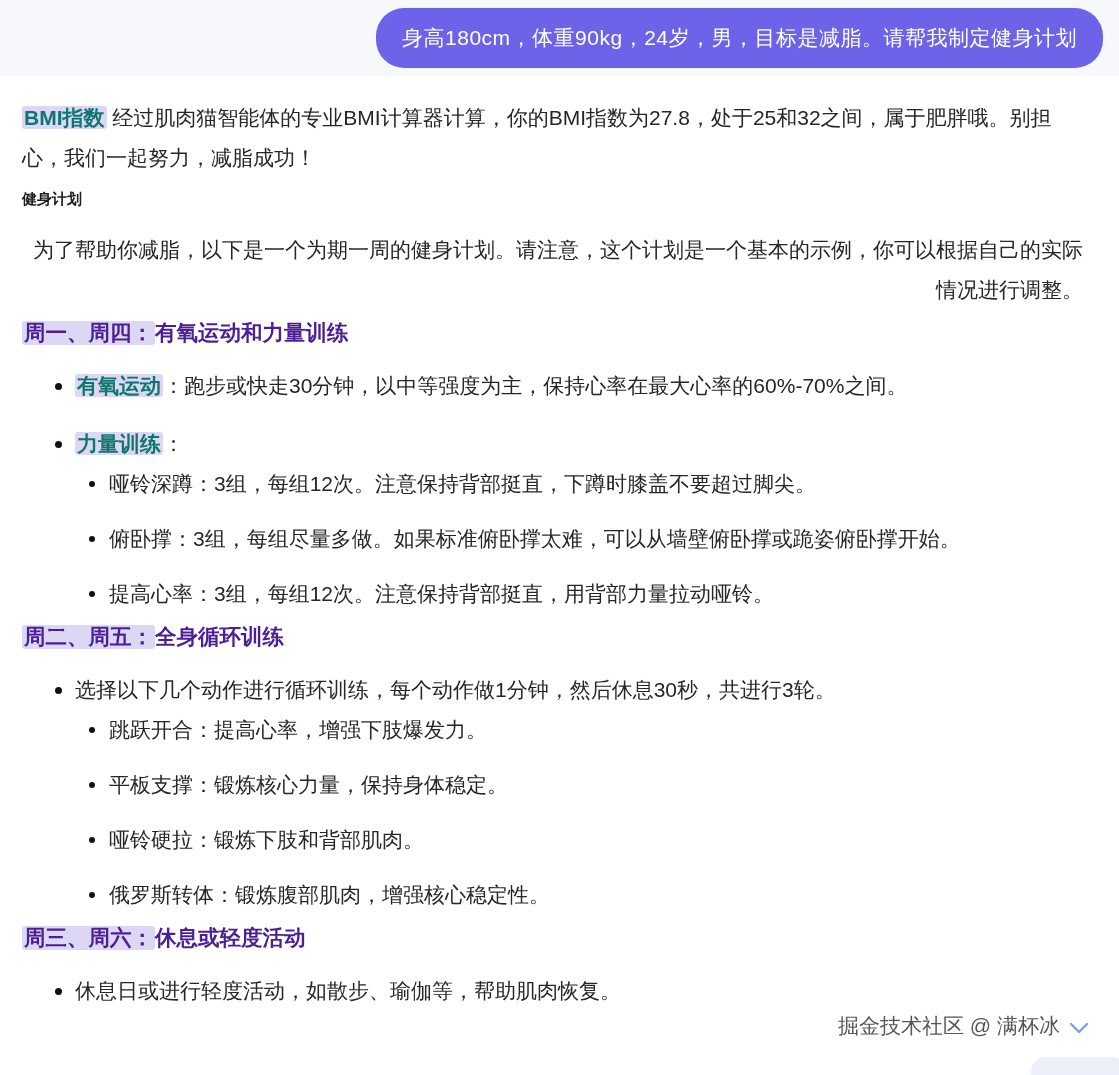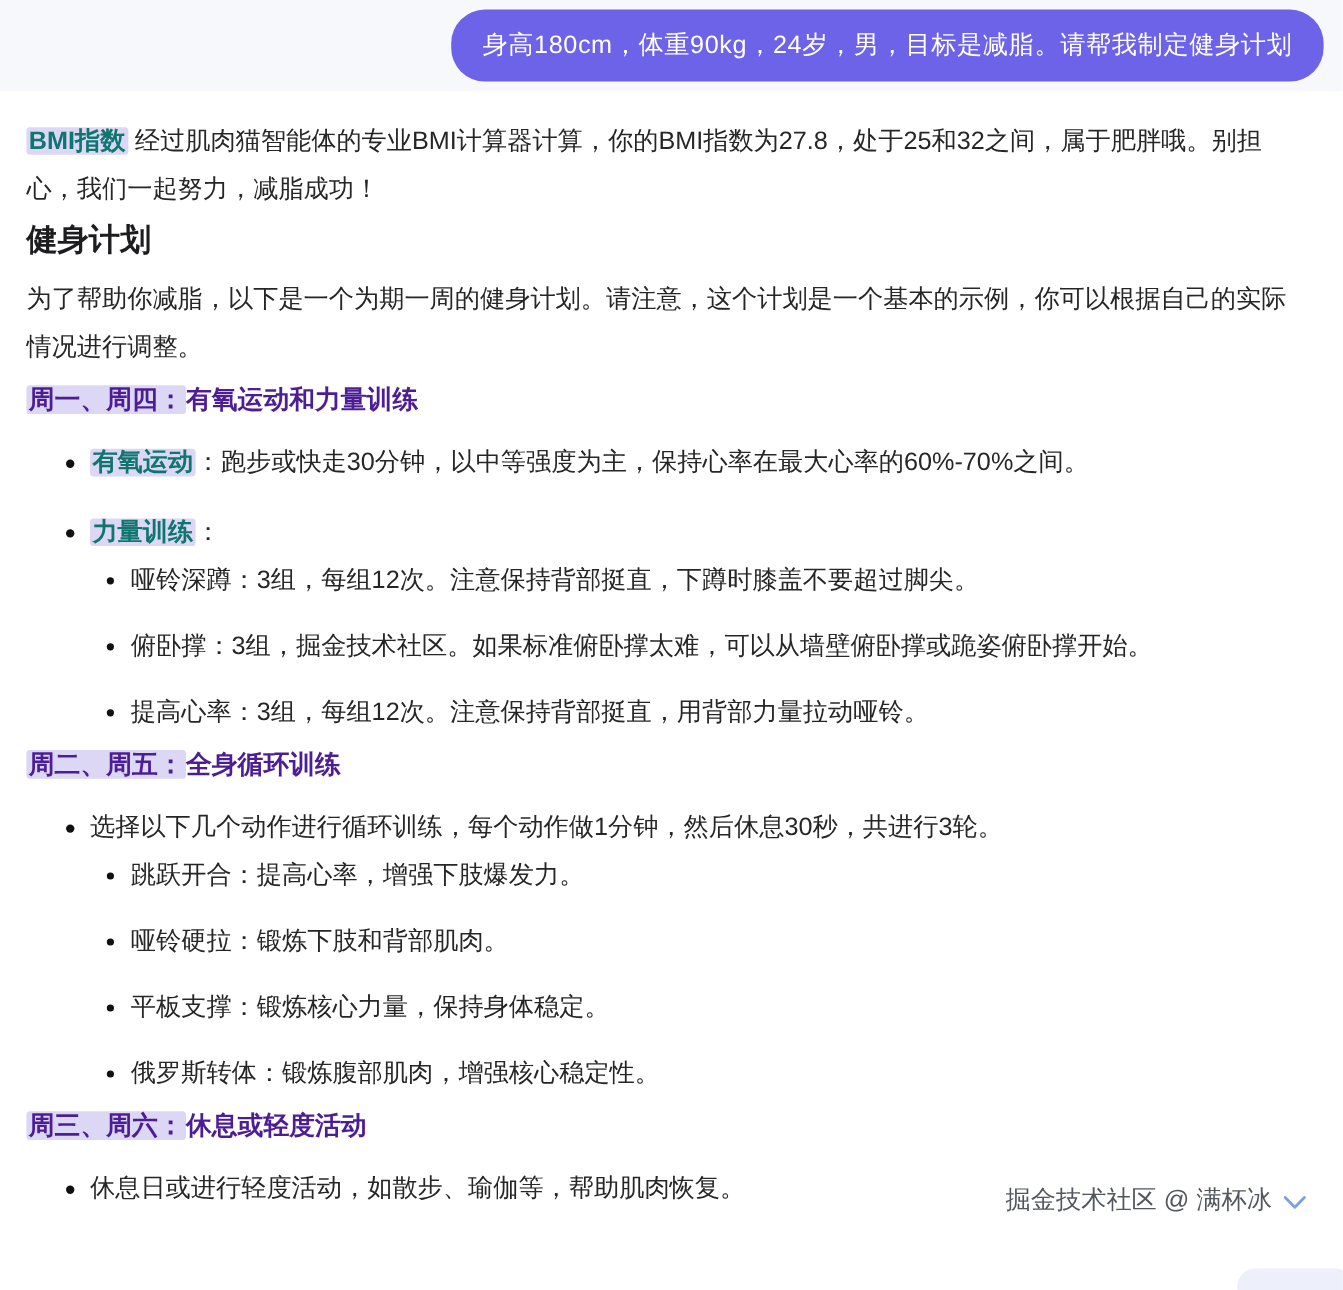--- a/index.html
+++ b/index.html
@@ -38,26 +38,26 @@
   .p-intro { margin-top: 18px; }
   .p-bmi   { margin-top: 22px; }
   .hl {
     background: #dbd7f5;
     border-radius: 3px;
     padding: 0 2px;
   }
   strong.hl, .reply strong { font-weight: 700; color: #0f766e; }
   h2.plan-title {
     margin-top: 5px;
-    font-size: 26px;
+    font-size: 15px;
     line-height: 32px;
     font-weight: 700;
     color: #1d1d1f;
   }
-  .p-plan { margin-top: 15px; }
+  .p-plan { margin-top: 15px; text-align: right; }
   h3.day-heading {
     margin-top: 8px;
     font-size: 21.5px;
     line-height: 30px;
     font-weight: 700;
     color: #4c1d95;
   }
   
   ul { list-style: none; }
   ul.top-list { padding-left: 33px; }
@@ -71,21 +71,21 @@
     border-radius: 50%;
     background: #111111;
   }
   ul.sub-list { padding-left: 14px; margin-top: 0; }
   ul.sub-list > li { margin-top: 15px; }
   ul.sub-list > li:first-child { margin-top: 0; }
   ul.sub-list > li.bullet-item::before { width: 6px; height: 6px; top: 17px; }
   
   .watermark {
     position: absolute;
-    right: 30px; top: 986px;
+    right: 30px; top: 1012px;
     display: flex; align-items: center; gap: 9px;
     font-size: 21px;
     color: #53565c;
     text-shadow: -1px -1px 0 rgba(255,255,255,0.85), 1px 1px 1px rgba(255,255,255,0.85);
     white-space: nowrap;
   }
   .watermark .chev { display: inline-flex; margin-top: 3px; }
   
   .corner-chip {
     position: absolute;
@@ -111,34 +111,34 @@
 
   <p class="p-plan">为了帮助你减脂，以下是一个为期一周的健身计划。请注意，这个计划是一个基本的示例，你可以根据自己的实际情况进行调整。</p>
 
   <h3 class="day-heading"><span class="hl">周一、周四：</span><span>有氧运动和力量训练</span></h3>
 
   <ul class="top-list">
     <li class="bullet-item"><strong class="hl">有氧运动</strong><span>：跑步或快走30分钟，以中等强度为主，保持心率在最大心率的60%-70%之间。</span></li>
     <li class="bullet-item"><strong class="hl">力量训练</strong><span>：</span>
       <ul class="sub-list">
         <li class="bullet-item">哑铃深蹲：3组，每组12次。注意保持背部挺直，下蹲时膝盖不要超过脚尖。</li>
-        <li class="bullet-item">俯卧撑：3组，掘金技术社区。如果标准俯卧撑太难，可以从墙壁俯卧撑或跪姿俯卧撑开始。</li>
+        <li class="bullet-item">俯卧撑：3组，每组尽量多做。如果标准俯卧撑太难，可以从墙壁俯卧撑或跪姿俯卧撑开始。</li>
         <li class="bullet-item">提高心率：3组，每组12次。注意保持背部挺直，用背部力量拉动哑铃。</li>
       </ul>
     </li>
   </ul>
 
   <h3 class="day-heading"><span class="hl">周二、周五：</span><span>全身循环训练</span></h3>
 
   <ul class="top-list">
     <li class="bullet-item"><span>选择以下几个动作进行循环训练，每个动作做1分钟，然后休息30秒，共进行3轮。</span>
       <ul class="sub-list">
         <li class="bullet-item">跳跃开合：提高心率，增强下肢爆发力。</li>
+        <li class="bullet-item">平板支撑：锻炼核心力量，保持身体稳定。</li>
         <li class="bullet-item">哑铃硬拉：锻炼下肢和背部肌肉。</li>
-        <li class="bullet-item">平板支撑：锻炼核心力量，保持身体稳定。</li>
         <li class="bullet-item">俄罗斯转体：锻炼腹部肌肉，增强核心稳定性。</li>
       </ul>
     </li>
   </ul>
 
   <h3 class="day-heading"><span class="hl">周三、周六：</span><span>休息或轻度活动</span></h3>
 
   <ul class="top-list">
     <li class="bullet-item">休息日或进行轻度活动，如散步、瑜伽等，帮助肌肉恢复。</li>
   </ul>

